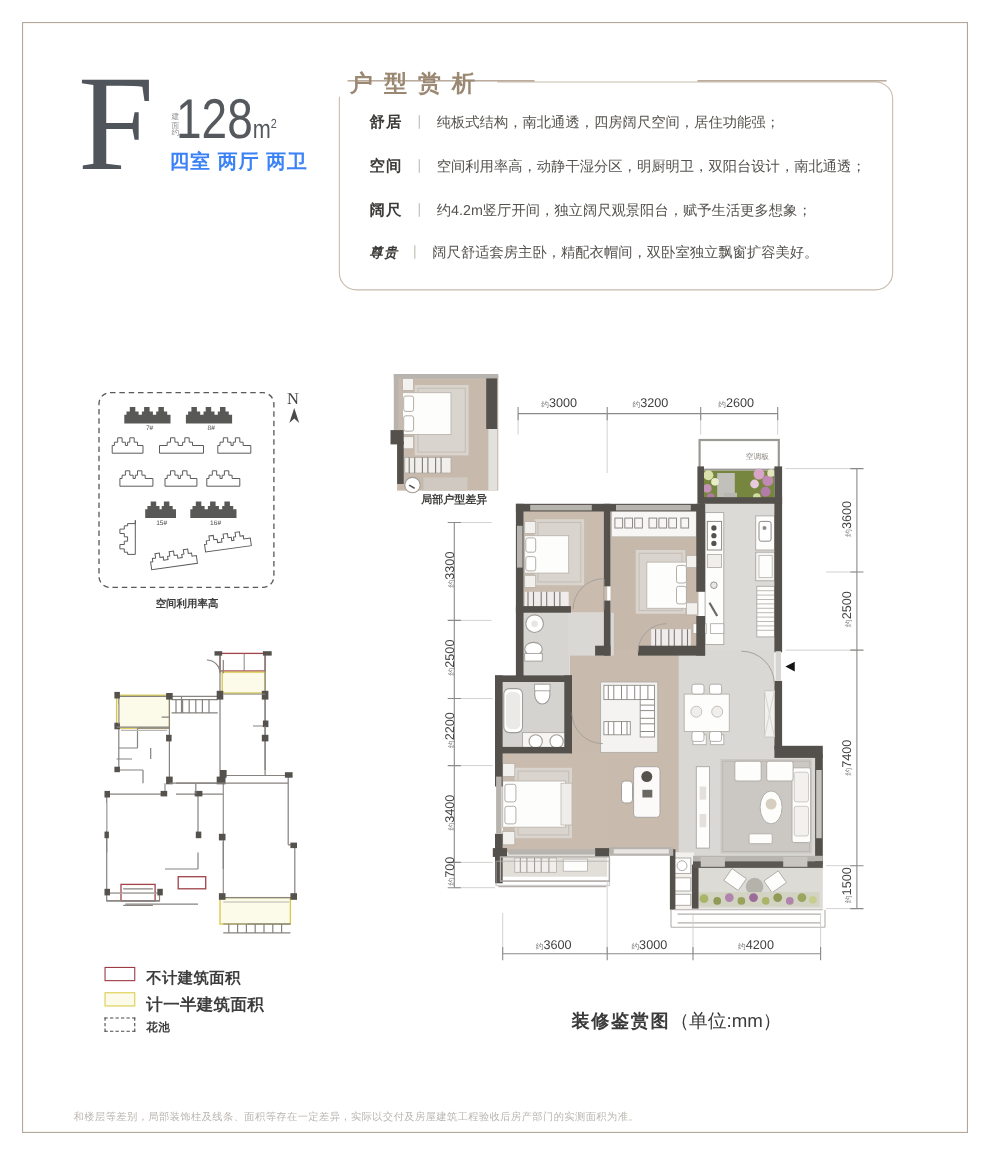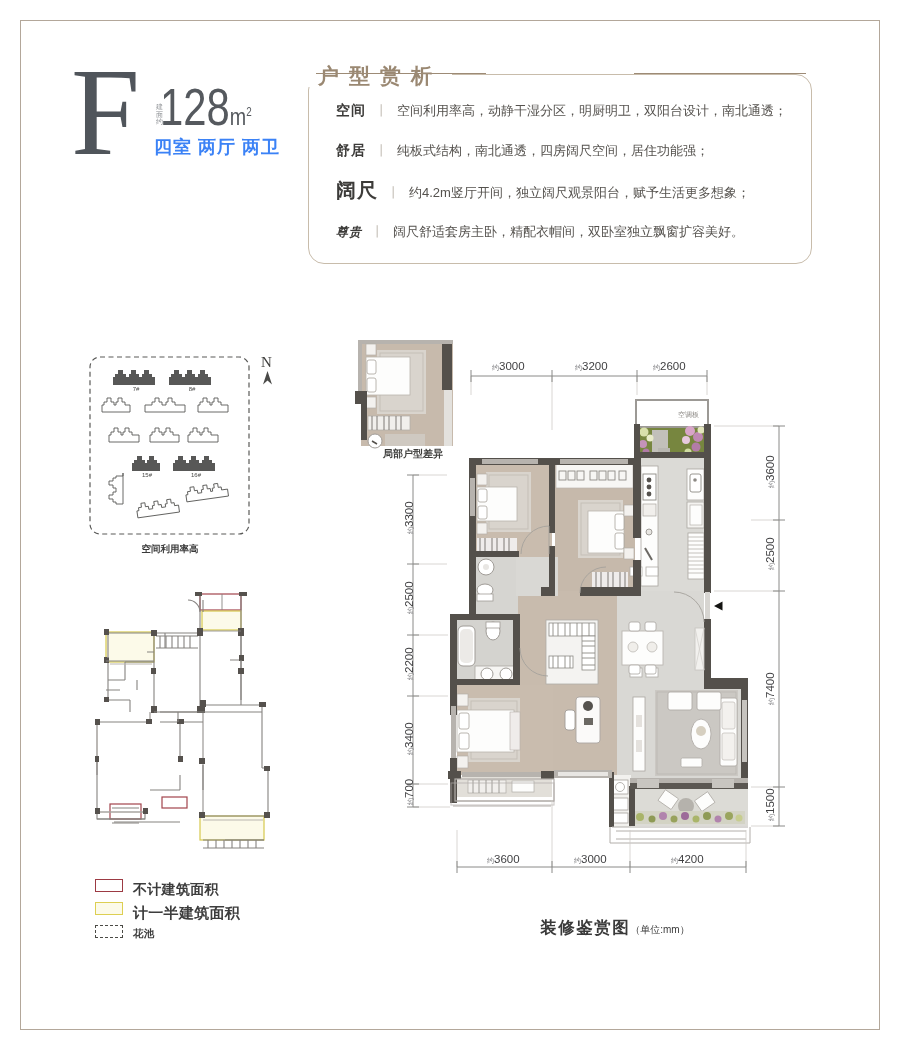--- a/index.html
+++ b/index.html
@@ -22,23 +22,23 @@
   <div class="abs" style="left:154px;top:135px;font-size:18px;color:#3b82f6;letter-spacing:1px;font-weight:bold;">四室 两厅 两卫</div>
 
   <div class="abs" style="left:308px;top:74px;width:502px;height:188px;border:1px solid #c8bcab;border-radius:16px;"></div>
   <div class="abs" style="left:308px;top:62px;width:503px;height:24px;background:transparent;">
      <span style="background:#ffffff;padding:0 10px;color:#9a8872;font-size:21px;font-weight:bold;letter-spacing:10px;">户型赏析</span>
   </div>
   <div class="abs" style="left:316px;top:73px;width:170px;height:1px;background:#9d8b76;"></div>
   <div class="abs" style="left:634px;top:73px;width:172px;height:1px;background:#9d8b76;"></div>
 
   <div id="rows" class="abs" style="left:336px;top:102px;width:470px;font-size:13px;line-height:16px;color:#55524e;white-space:nowrap;">
+    <div style="margin-bottom:23px;"><b style="color:#3c3b39;font-size:14px;letter-spacing:1px;">舒居</b><span style="color:#c2bcb4;margin:0 9px;">丨</span>纯板式结构，南北通透，四房阔尺空间，居住功能强；</div>
     <div style="margin-bottom:23px;"><b style="color:#3c3b39;font-size:14px;letter-spacing:1px;">空间</b><span style="color:#c2bcb4;margin:0 9px;">丨</span>空间利用率高，动静干湿分区，明厨明卫，双阳台设计，南北通透；</div>
-    <div style="margin-bottom:23px;"><b style="color:#3c3b39;font-size:14px;letter-spacing:1px;">舒居</b><span style="color:#c2bcb4;margin:0 9px;">丨</span>纯板式结构，南北通透，四房阔尺空间，居住功能强；</div>
-    <div style="margin-bottom:23px;"><b style="color:#3c3b39;font-size:20px;letter-spacing:1px;">阔尺</b><span style="color:#c2bcb4;margin:0 9px;">丨</span>约4.2m竖厅开间，独立阔尺观景阳台，赋予生活更多想象；</div>
+    <div style="margin-bottom:23px;"><b style="color:#3c3b39;font-size:14px;letter-spacing:1px;">阔尺</b><span style="color:#c2bcb4;margin:0 9px;">丨</span>约4.2m竖厅开间，独立阔尺观景阳台，赋予生活更多想象；</div>
     <div><b style="color:#3c3b39;font-size:12px;letter-spacing:1px;font-style:italic;">尊贵</b><span style="color:#c2bcb4;margin:0 9px;">丨</span>阔尺舒适套房主卧，精配衣帽间，双卧室独立飘窗扩容美好。</div>
   </div>
 
   <svg class="abs" style="left:0;top:0;" width="900" height="1050" viewBox="0 0 900 1050">
     <g id="siteplan">
       <rect x="90" y="357" width="159" height="177" rx="10" fill="none" stroke="#5a5a58" stroke-width="1.2" stroke-dasharray="5,3.5"></rect>
       <text x="261" y="367" font-family="Liberation Serif" font-size="15" fill="#3e3e3c">N</text>
       <polygon points="267.5,371 263,384.5 267.5,380.5 272,384.5" fill="#4a4a48"></polygon>
 
       <g fill="#585857">
@@ -475,25 +475,26 @@
       <g fill="#55514d">
         <rect x="238" y="668" width="6" height="6"></rect>
           <rect x="199" y="758" width="6" height="6"></rect>
         <rect x="151" y="668" width="5" height="6"></rect>
           <rect x="104" y="697" width="5" height="5"></rect>
       </g>
     </g>
   </svg>
 
   <div class="abs" style="left:100px;top:543px;width:140px;text-align:center;font-size:9.5px;font-weight:bold;color:#3a3a3a;letter-spacing:0px;">空间利用率高</div>
-  <div class="abs" style="left:440px;top:917px;width:350px;text-align:center;font-size:16.5px;color:#3a3a3a;font-weight:bold;letter-spacing:1.5px;">装修鉴赏图<span style="font-size:10px;font-weight:normal;letter-spacing:0;">（单位:mm）</span></div>
+  <div class="abs" style="left:440px;top:917px;width:350px;text-align:center;font-size:16.5px;color:#3a3a3a;font-weight:bold;letter-spacing:1.5px;">装修鉴赏图<span style="font-size:17px;font-weight:normal;letter-spacing:0;">（单位:mm）</span></div>
 
   <div class="abs" style="left:95px;top:879px;width:26px;height:11px;border:1.5px solid #9c3a43;"></div>
   <div class="abs" style="left:133px;top:881px;font-size:14px;font-weight:bold;color:#3d3d3d;letter-spacing:0.3px;">不计建筑面积</div>
   <div class="abs" style="left:95px;top:902px;width:26px;height:11px;border:1.5px solid #ddcf52;background:#fcfae9;"></div>
   <div class="abs" style="left:133px;top:904px;font-size:15px;font-weight:bold;color:#3d3d3d;letter-spacing:0.3px;">计一半建筑面积</div>
   <div class="abs" style="left:95px;top:925px;width:26px;height:11px;border:1.5px dashed #4a4a45;"></div>
   <div class="abs" style="left:133px;top:927px;font-size:10.5px;font-weight:bold;color:#3d3d3d;letter-spacing:0.3px;">花池</div>
 
   <div class="abs" style="left:67px;top:989px;width:800px;font-size:9.3px;line-height:17.5px;color:#bab6b1;white-space:nowrap;">
     <br>
+    <span style="letter-spacing:0.4px;">和楼层等差别，局部装饰柱及线条、面积等存在一定差异，实际以交付及房屋建筑工程验收后房产部门的实测面积为准。</span>
   </div>
 </div>
 
 </body></html>

